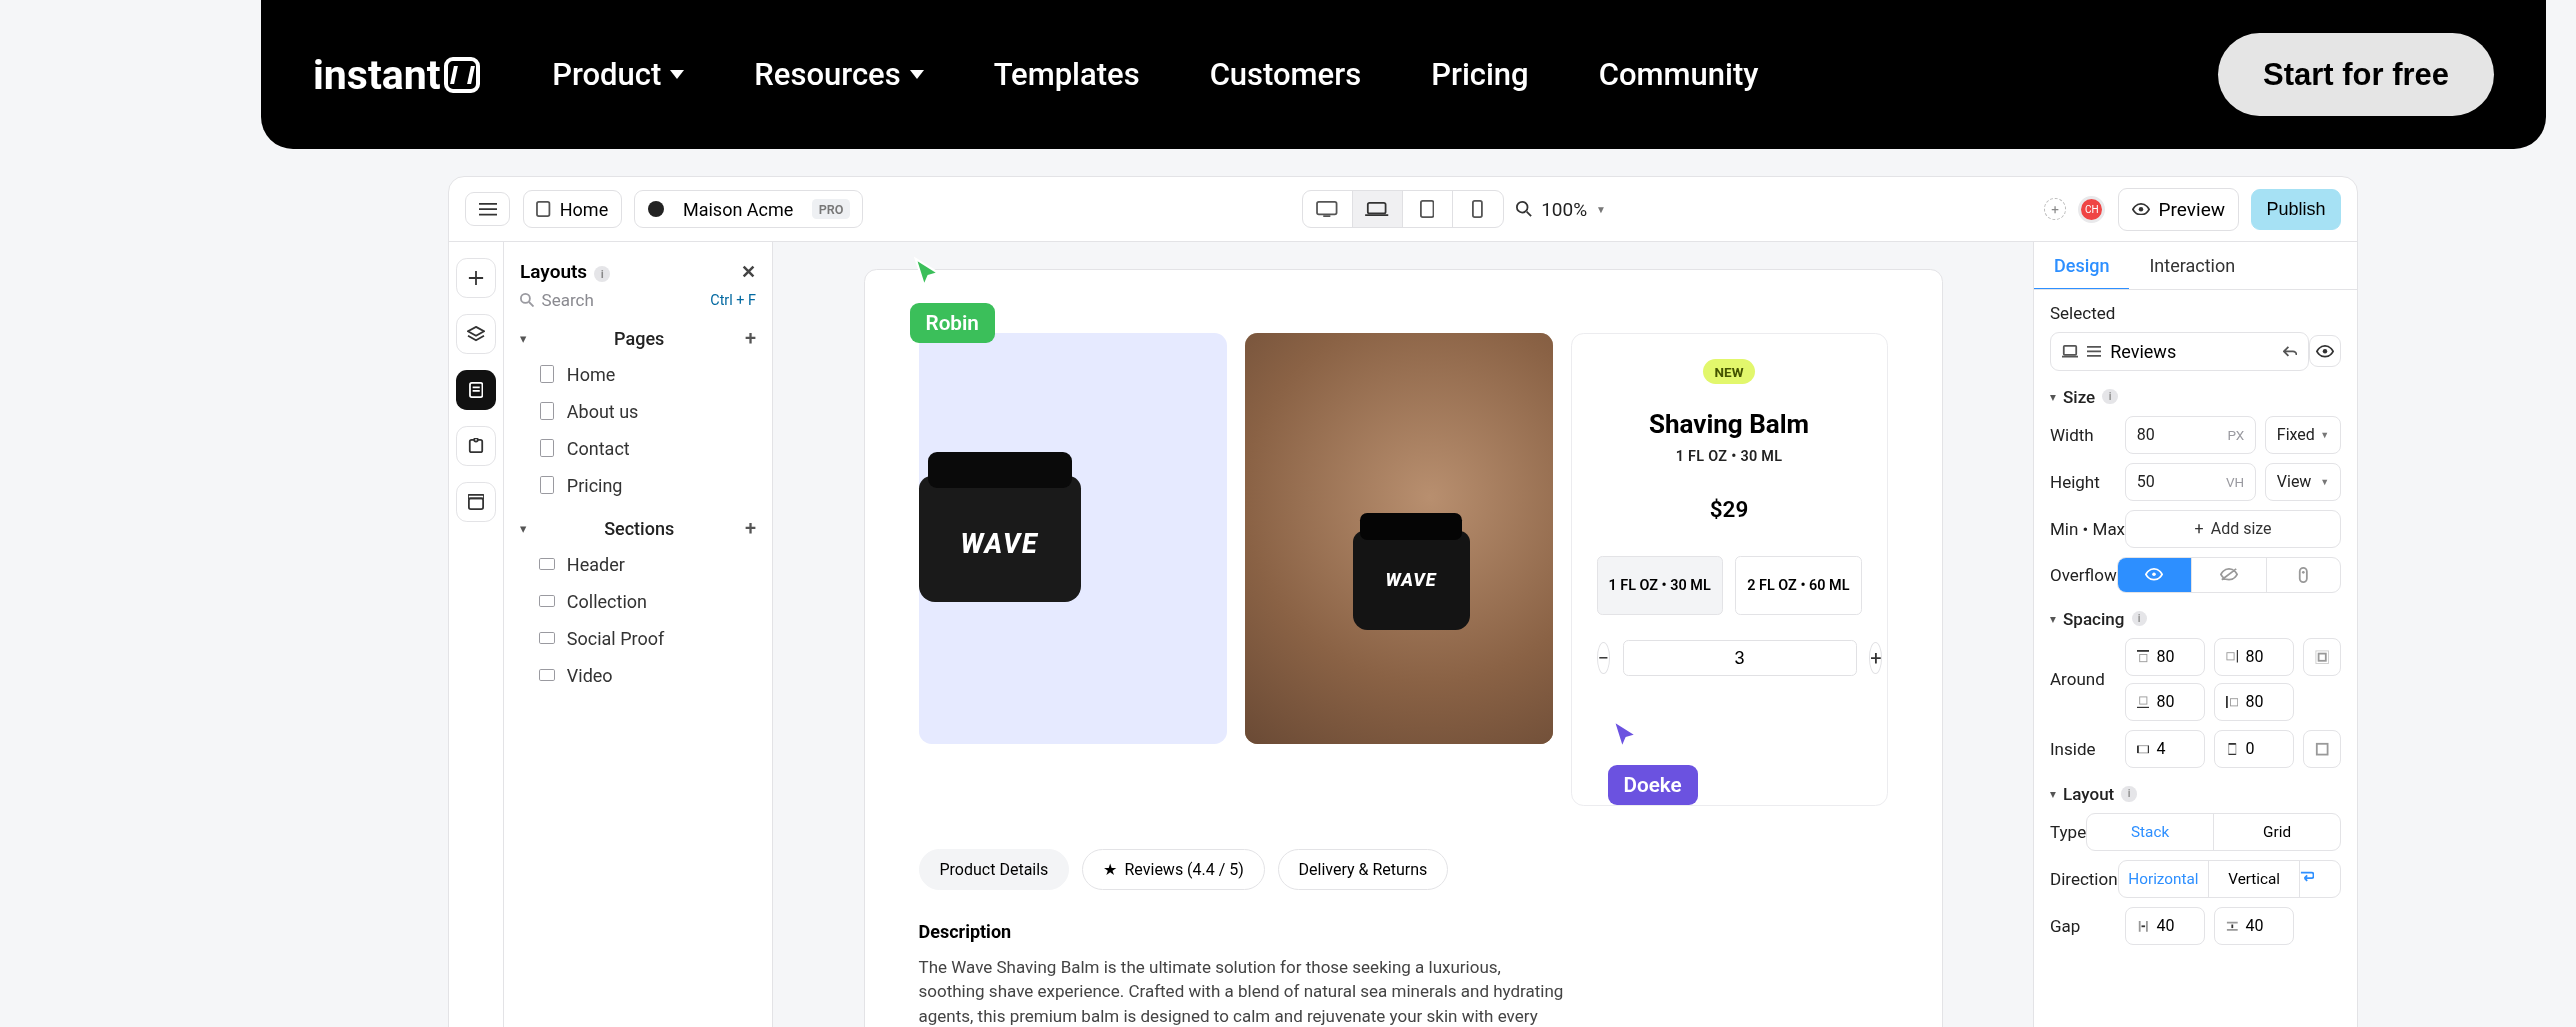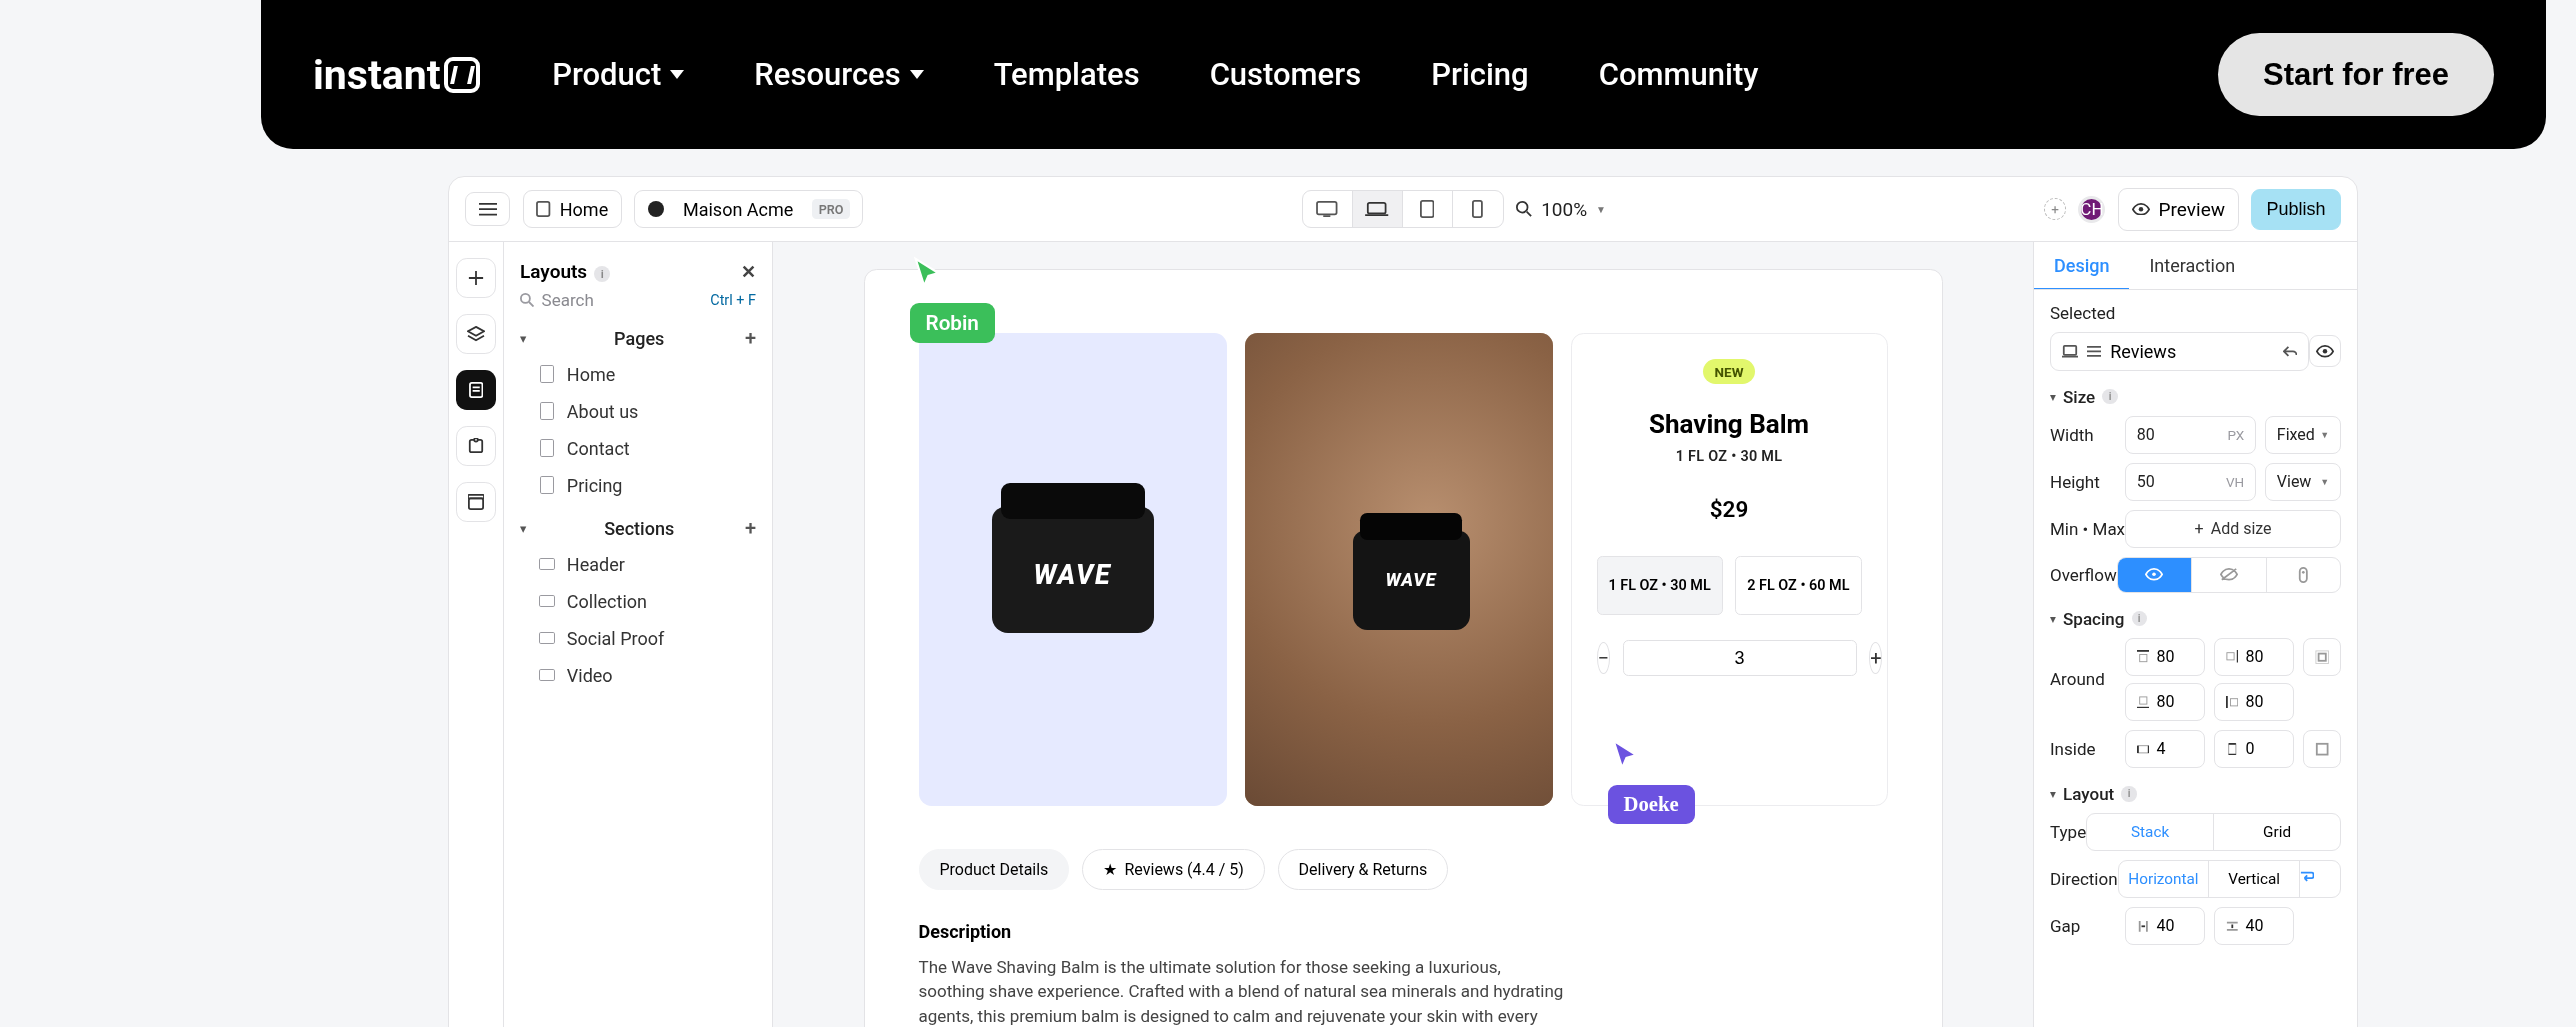--- a/index.html
+++ b/index.html
@@ -21,21 +21,21 @@
   .tbtn { border: 0.9px solid #e0e0e3; border-radius: 9px; padding: 9px 12.6px; background: #fff; display: flex; align-items: center; gap: 9px; cursor: pointer; }
   .breadcrumb { border: 0.9px solid #e0e0e3; border-radius: 9px; padding: 7.2px 12.6px; display: flex; align-items: center; gap: 9px; font-size: 18px; }
   .chip { border: 0.9px solid #e0e0e3; border-radius: 9px; padding: 7.2px 12.6px; display: flex; align-items: center; gap: 19px; font-size: 18px; }
   .chip.pro span.lbl { background: #eef0f3; font-size:12.6px; padding:2.7px 6.3px; border-radius:4.5px; color:#777; font-weight:600; }
   .viewports { margin-left: auto; display:flex; border:0.9px solid #e0e0e3; border-radius:9px; overflow:hidden; }
   .vp { width:50px; height:36px; display:flex; align-items:center; justify-content:center; cursor:pointer; border-right:0.9px solid #e0e0e3;}
   .vp:last-child{border-right:none;}
   .vp.active{ background:#f0f0f2; }
   .zoom { display:flex; align-items:center; gap:9px; font-size: 19px; color:#222; }
   .right-tools { margin-left:auto; display:flex; align-items:center; gap:12.6px; }
-  .avatar-badge{ width:27px; height:27px; border-radius:50%; background:#701a75; color:#fff; font-size:17px; display:flex; align-items:center; justify-content:center; border:3.6px solid #e9e9eb;}
+  .avatar-badge{ width:27px; height:27px; border-radius:50%; background:#ef4444; color:#fff; font-size:10px; display:flex; align-items:center; justify-content:center; border:3.6px solid #e9e9eb;}
   .plus-circle{ width:21.6px; height:21.6px; border-radius:50%; border:0.9px dashed #bbb; display:flex;align-items:center;justify-content:center;font-size:13.5px;color:#888;}
   .publish-btn{ background:#a6e1f4; border:0.9px solid #a6e1f4; border-radius:9px; padding:9px 14.4px; font-size:18px; font-weight:500; cursor:pointer; }
 
   
   .editor-body { display:flex; height:calc(100% - 65px); }
   .iconrail { width:54px; display:flex; flex-direction:column; align-items:center; padding-top:16px; gap:16px; }
   .rail-btn{ width:40px; height:40px; border-radius:10.8px; display:flex;align-items:center;justify-content:center; cursor:pointer; border:0.9px solid #e3e3e6; background:#fff; }
   .rail-btn.active{ background:#111; color:#fff; border:none;}
   .sidebar { width:270px; border-left:0.9px solid #e3e3e6; border-right:0.9px solid #e3e3e6; padding:18px 16px; font-size:18px; }
   .sb-head{ display:flex; align-items:center; justify-content:space-between; font-weight:600; font-size:19px; margin-bottom:7.2px;}
@@ -49,21 +49,21 @@
   .sb-item{ display:flex;align-items:center;gap:10.8px;padding:8px 5.4px 8px 18px;color:#333; font-size:18px; cursor:pointer;}
   .sb-item .ico{width:18px;height:18px;display:flex;align-items:center;justify-content:center;color:#9a9aa0;}
   .doc-ico{width:14.4px;height:18px;border:1.8px solid #9a9aa0;border-radius:1.8px;position:relative;}
   .sq-ico{width:16px;height:12.6px;border:1.8px solid #9a9aa0;border-radius:1.8px;}
   .close-x{cursor:pointer;color:#444;font-size:18px;}
 
   
   .canvas-wrap{ flex:1; background:#f5f6f8; display:flex; justify-content:center; padding:27px 0;}
   .canvas{ width:1079px; background:#fff; border:0.9px solid #e3e3e6; border-radius:12.6px; padding:63px 54px; position:relative;}
   .prod-row{ display:flex; gap:18px; }
-  .prod-img{ width:317px; height:473px; border-radius:12.6px; display:flex; align-items:center; justify-content:center;}
+  .prod-img{ width:317px; height:411px; border-radius:12.6px; display:flex; align-items:center; justify-content:flex-start;}
   .prod-img.a{ background:#e6eaff;}
   .prod-img.b{ background:#c9b8a4;}
   .jar{ width:162px; height:126px; background:#1a1a1a; border-radius:12.6px 12.6px 16px 16px; position:relative;}
   .jar::before{content:'';position:absolute;top:-23.4px;left:9px;right:9px;height:36px;background:#0a0a0a;border-radius:9px;}
   .jar-txt{position:absolute;left:0;right:0;top:52px;text-align:center;color:#fff;font-weight:800;font-size:27px;letter-spacing:1.8px;font-style:italic;}
   .jar2-wrap{position:relative;width:100%;height:100%;border-radius:12.6px;overflow:hidden;background:linear-gradient(150deg,#d8cdbf,#9b7b5f);}
   .hand{position:absolute;inset:0;background:radial-gradient(circle at 60% 40%,#b88f6f 0%,#8a6245 60%,#6a4a35 100%);}
   .jar2{position:absolute;left:108px;top:198px;width:117px;height:99px;background:#141414;border-radius:10.8px 10.8px 14.4px 14.4px;}
   .jar2::before{content:'';position:absolute;top:-18px;left:7.2px;right:7.2px;height:27px;background:#050505;border-radius:7.2px;}
   .jar2-txt{position:absolute;left:0;right:0;top:38px;text-align:center;color:#fff;font-weight:800;font-size:18px;letter-spacing:0.9px;font-style:italic;}
@@ -86,21 +86,21 @@
   .tab.active{ background:#f3f4f6; border-color:#f3f4f6;}
   .star{color:#000;}
   .desc-h{font-weight:700;font-size:18px;margin-top:31px;}
   .desc-p{font-size:17px;color:#444;margin-top:12.6px;line-height:1.45; max-width:648px;}
 
   .cursor-badge{ position:absolute; display:flex; flex-direction:column; align-items:flex-start;}
   .cursor-svg{ width:34px; height:34px; }
   .cname{ padding:8px 16px; border-radius:9px; font-size:20.7px; font-weight:600; color:#fff; margin-top:13px;}
   .robin{ top:-14.4px; left:45px;}
   .robin .cname{ background:#3bbf5a;}
-  .doeke{ top:468px; left:743px;font-family:Liberation Serif, serif;}
+  .doeke{ top:448px; left:743px;}
   .doeke .cname{ background:#6b52e0;}
 
   
   .props{ width:324px; border-left:0.9px solid #e3e3e6; font-size:18px; overflow:hidden;}
   .ptabs{ display:flex; border-bottom:0.9px solid #e3e3e6;}
   .ptab{ padding:12.6px 20px; font-size:18px; cursor:pointer; color:#333;}
   .ptab.active{ color:#2d8fff; border-bottom:1.8px solid #2d8fff; font-weight:500;}
   .pbody{ padding:12.6px 16px;}
   .pline{ display:flex; align-items:center; justify-content:space-between; margin:9px 0;}
   .plabel{ font-size:17px; color:#222;}

